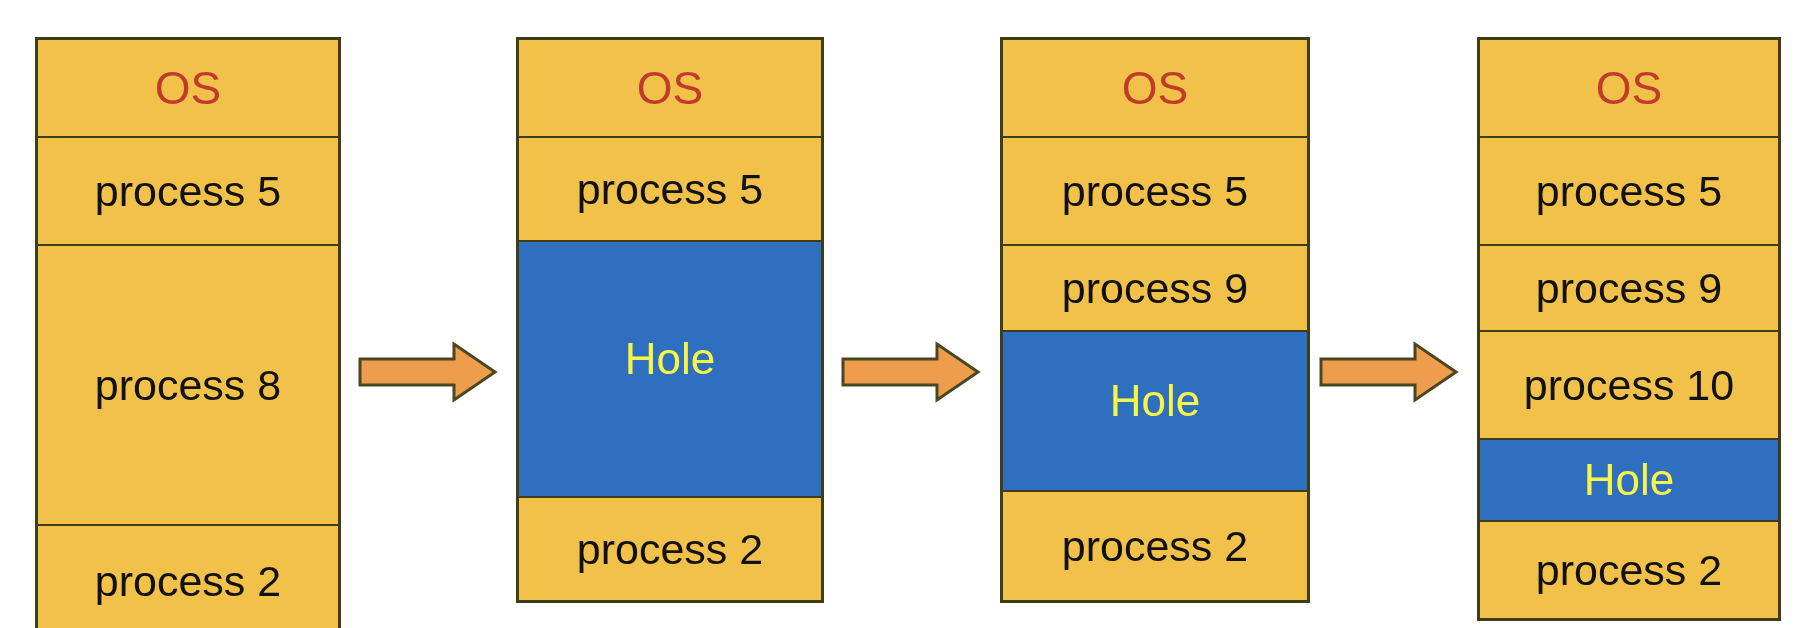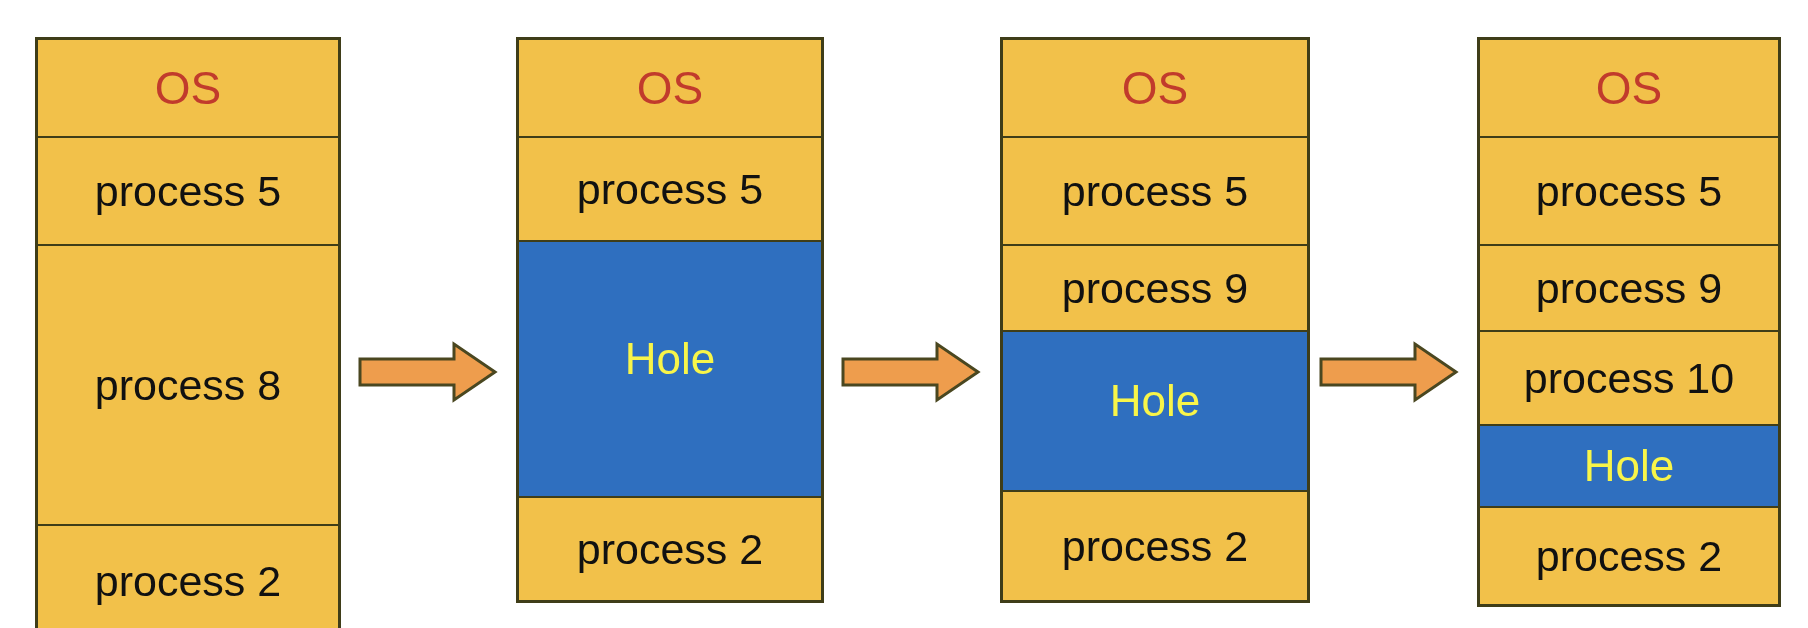--- a/index.html
+++ b/index.html
@@ -126,21 +126,21 @@
   <div id="column-4" class="memory-column">
       <div class="seg type-os" style="height: 96px;">
         <span class="seg-label">OS</span>
       </div>
       <div class="seg type-process" style="height: 108px;">
         <span class="seg-label">process 5</span>
       </div>
       <div class="seg type-process" style="height: 86px;">
         <span class="seg-label">process 9</span>
       </div>
-      <div class="seg type-process" style="height: 94px;">
+      <div class="seg type-process" style="height: 108px;">
         <span class="seg-label">process 10</span>
       </div>
       <div class="seg type-hole" style="height: 82px;">
         <span class="seg-label">Hole</span>
       </div>
       <div class="seg type-process" style="height: 98px;">
         <span class="seg-label">process 2</span>
       </div>
     </div>
 

